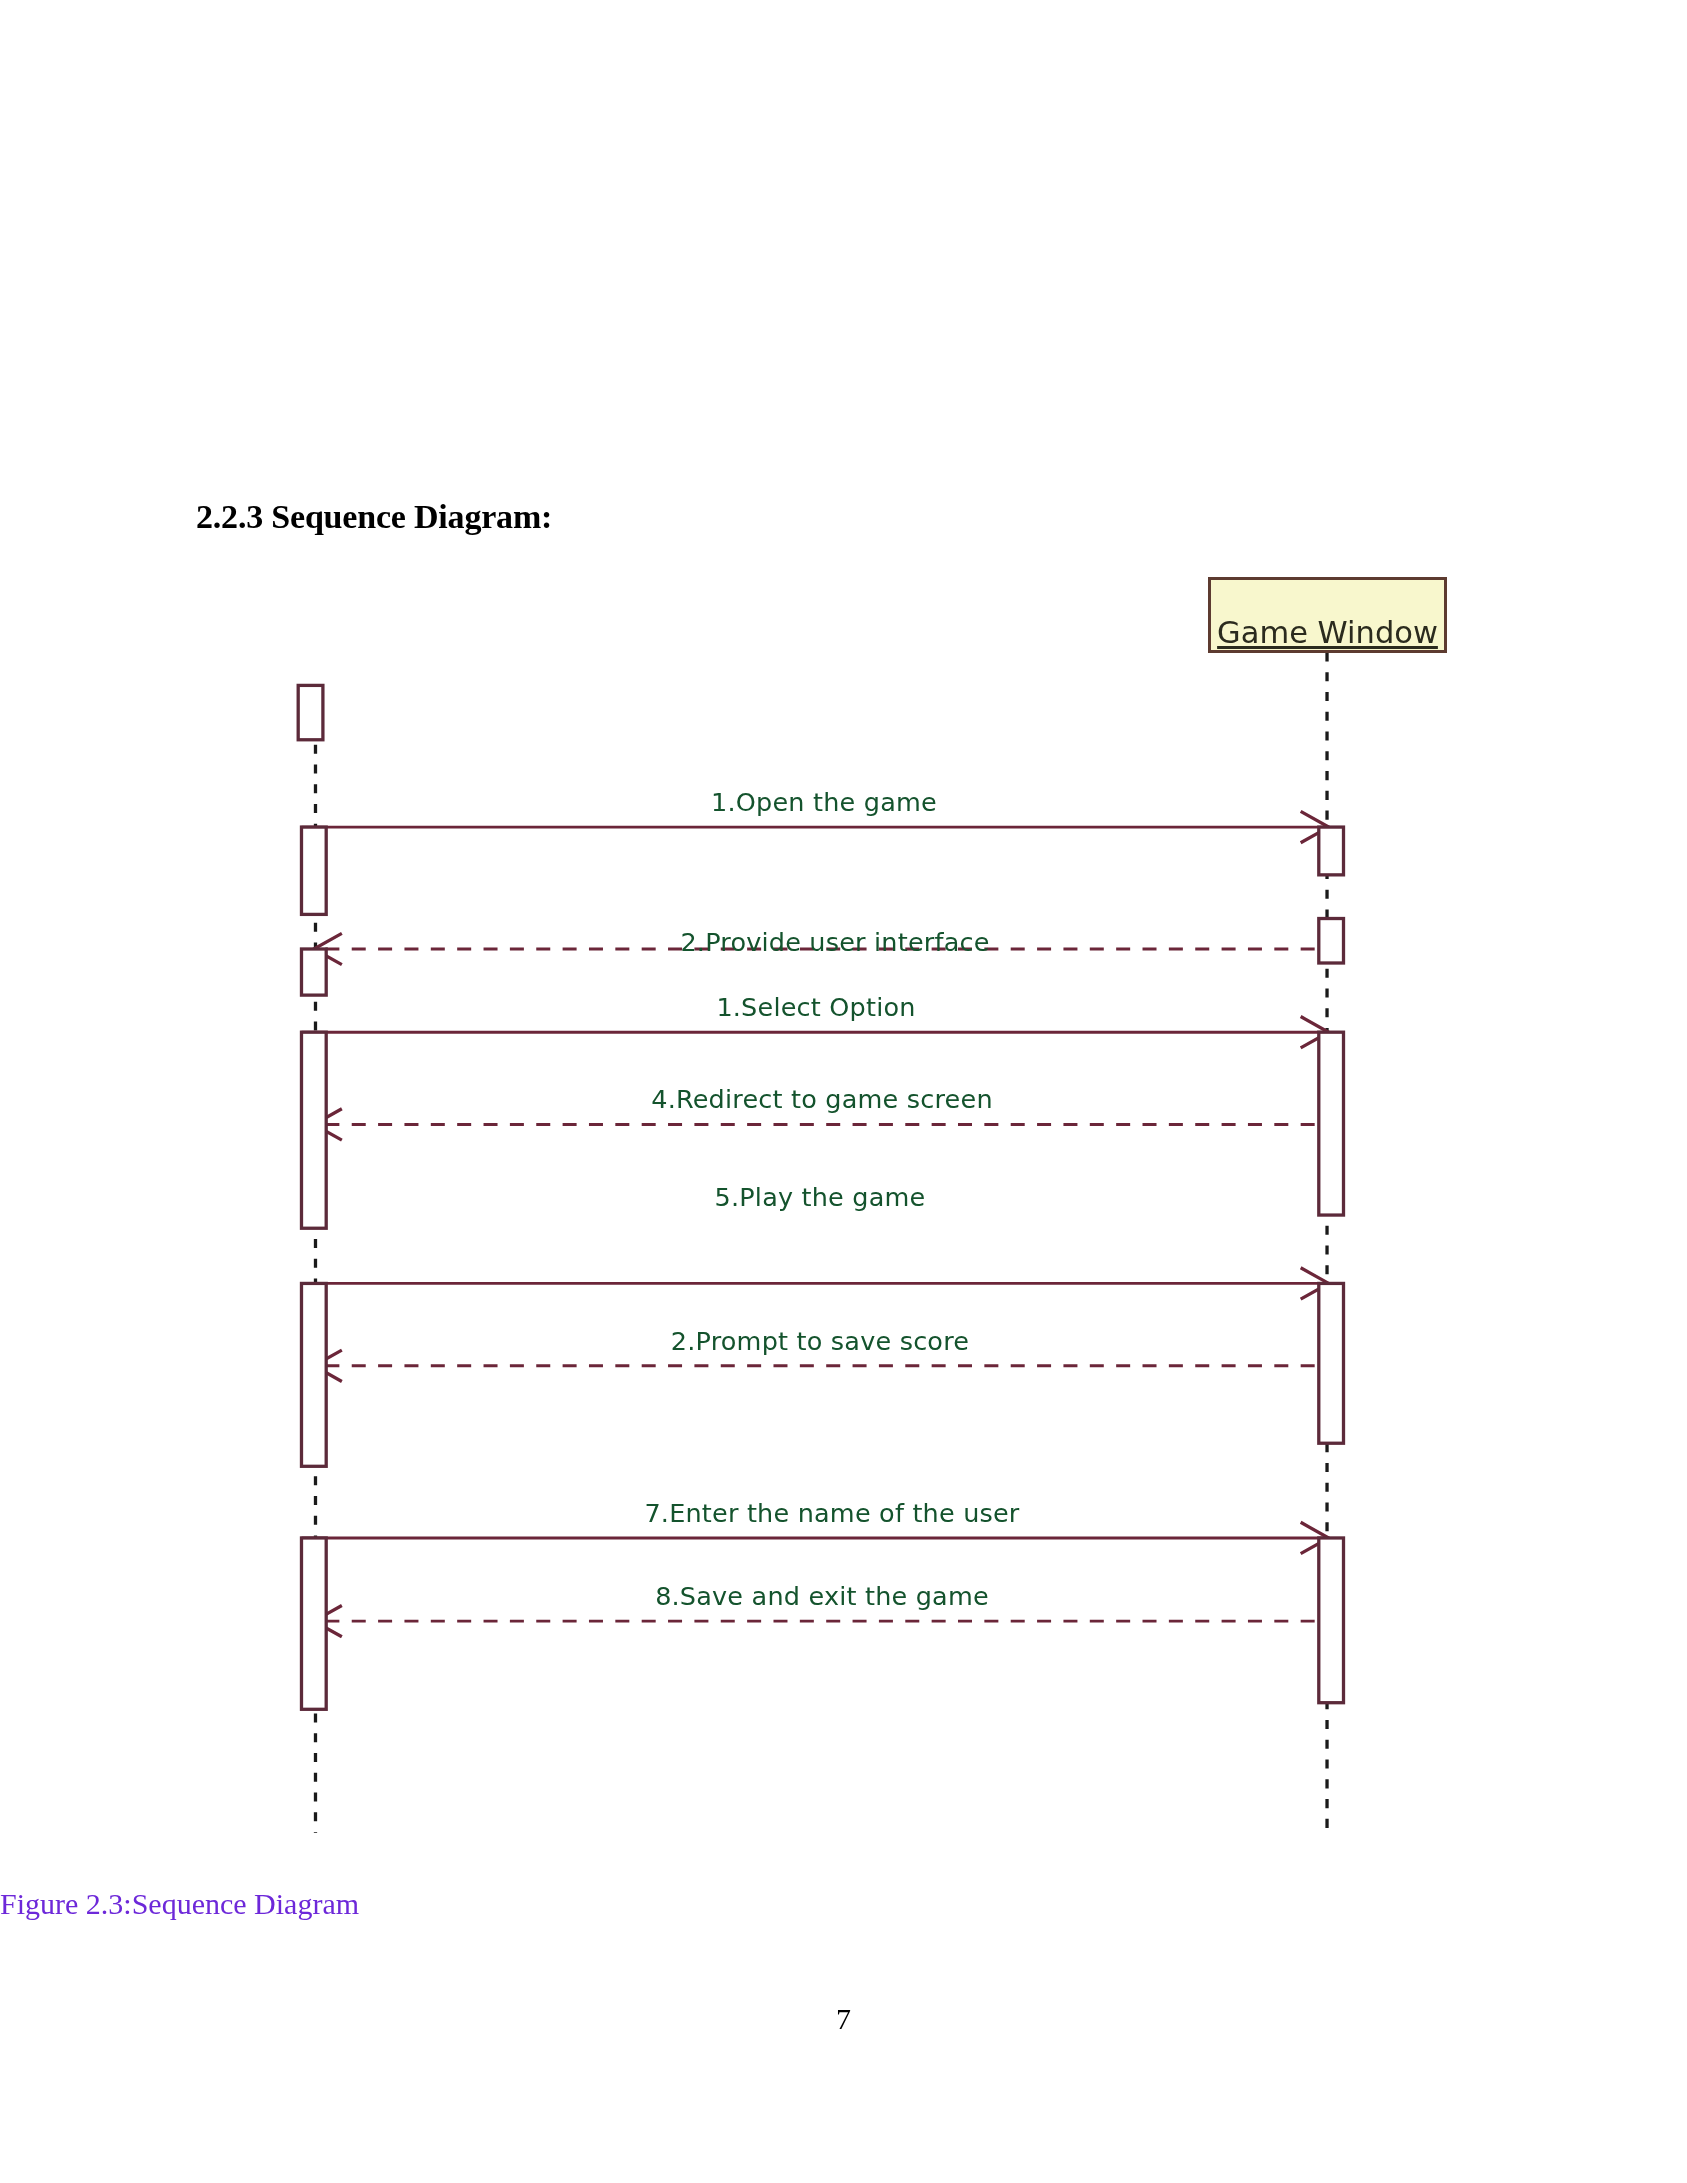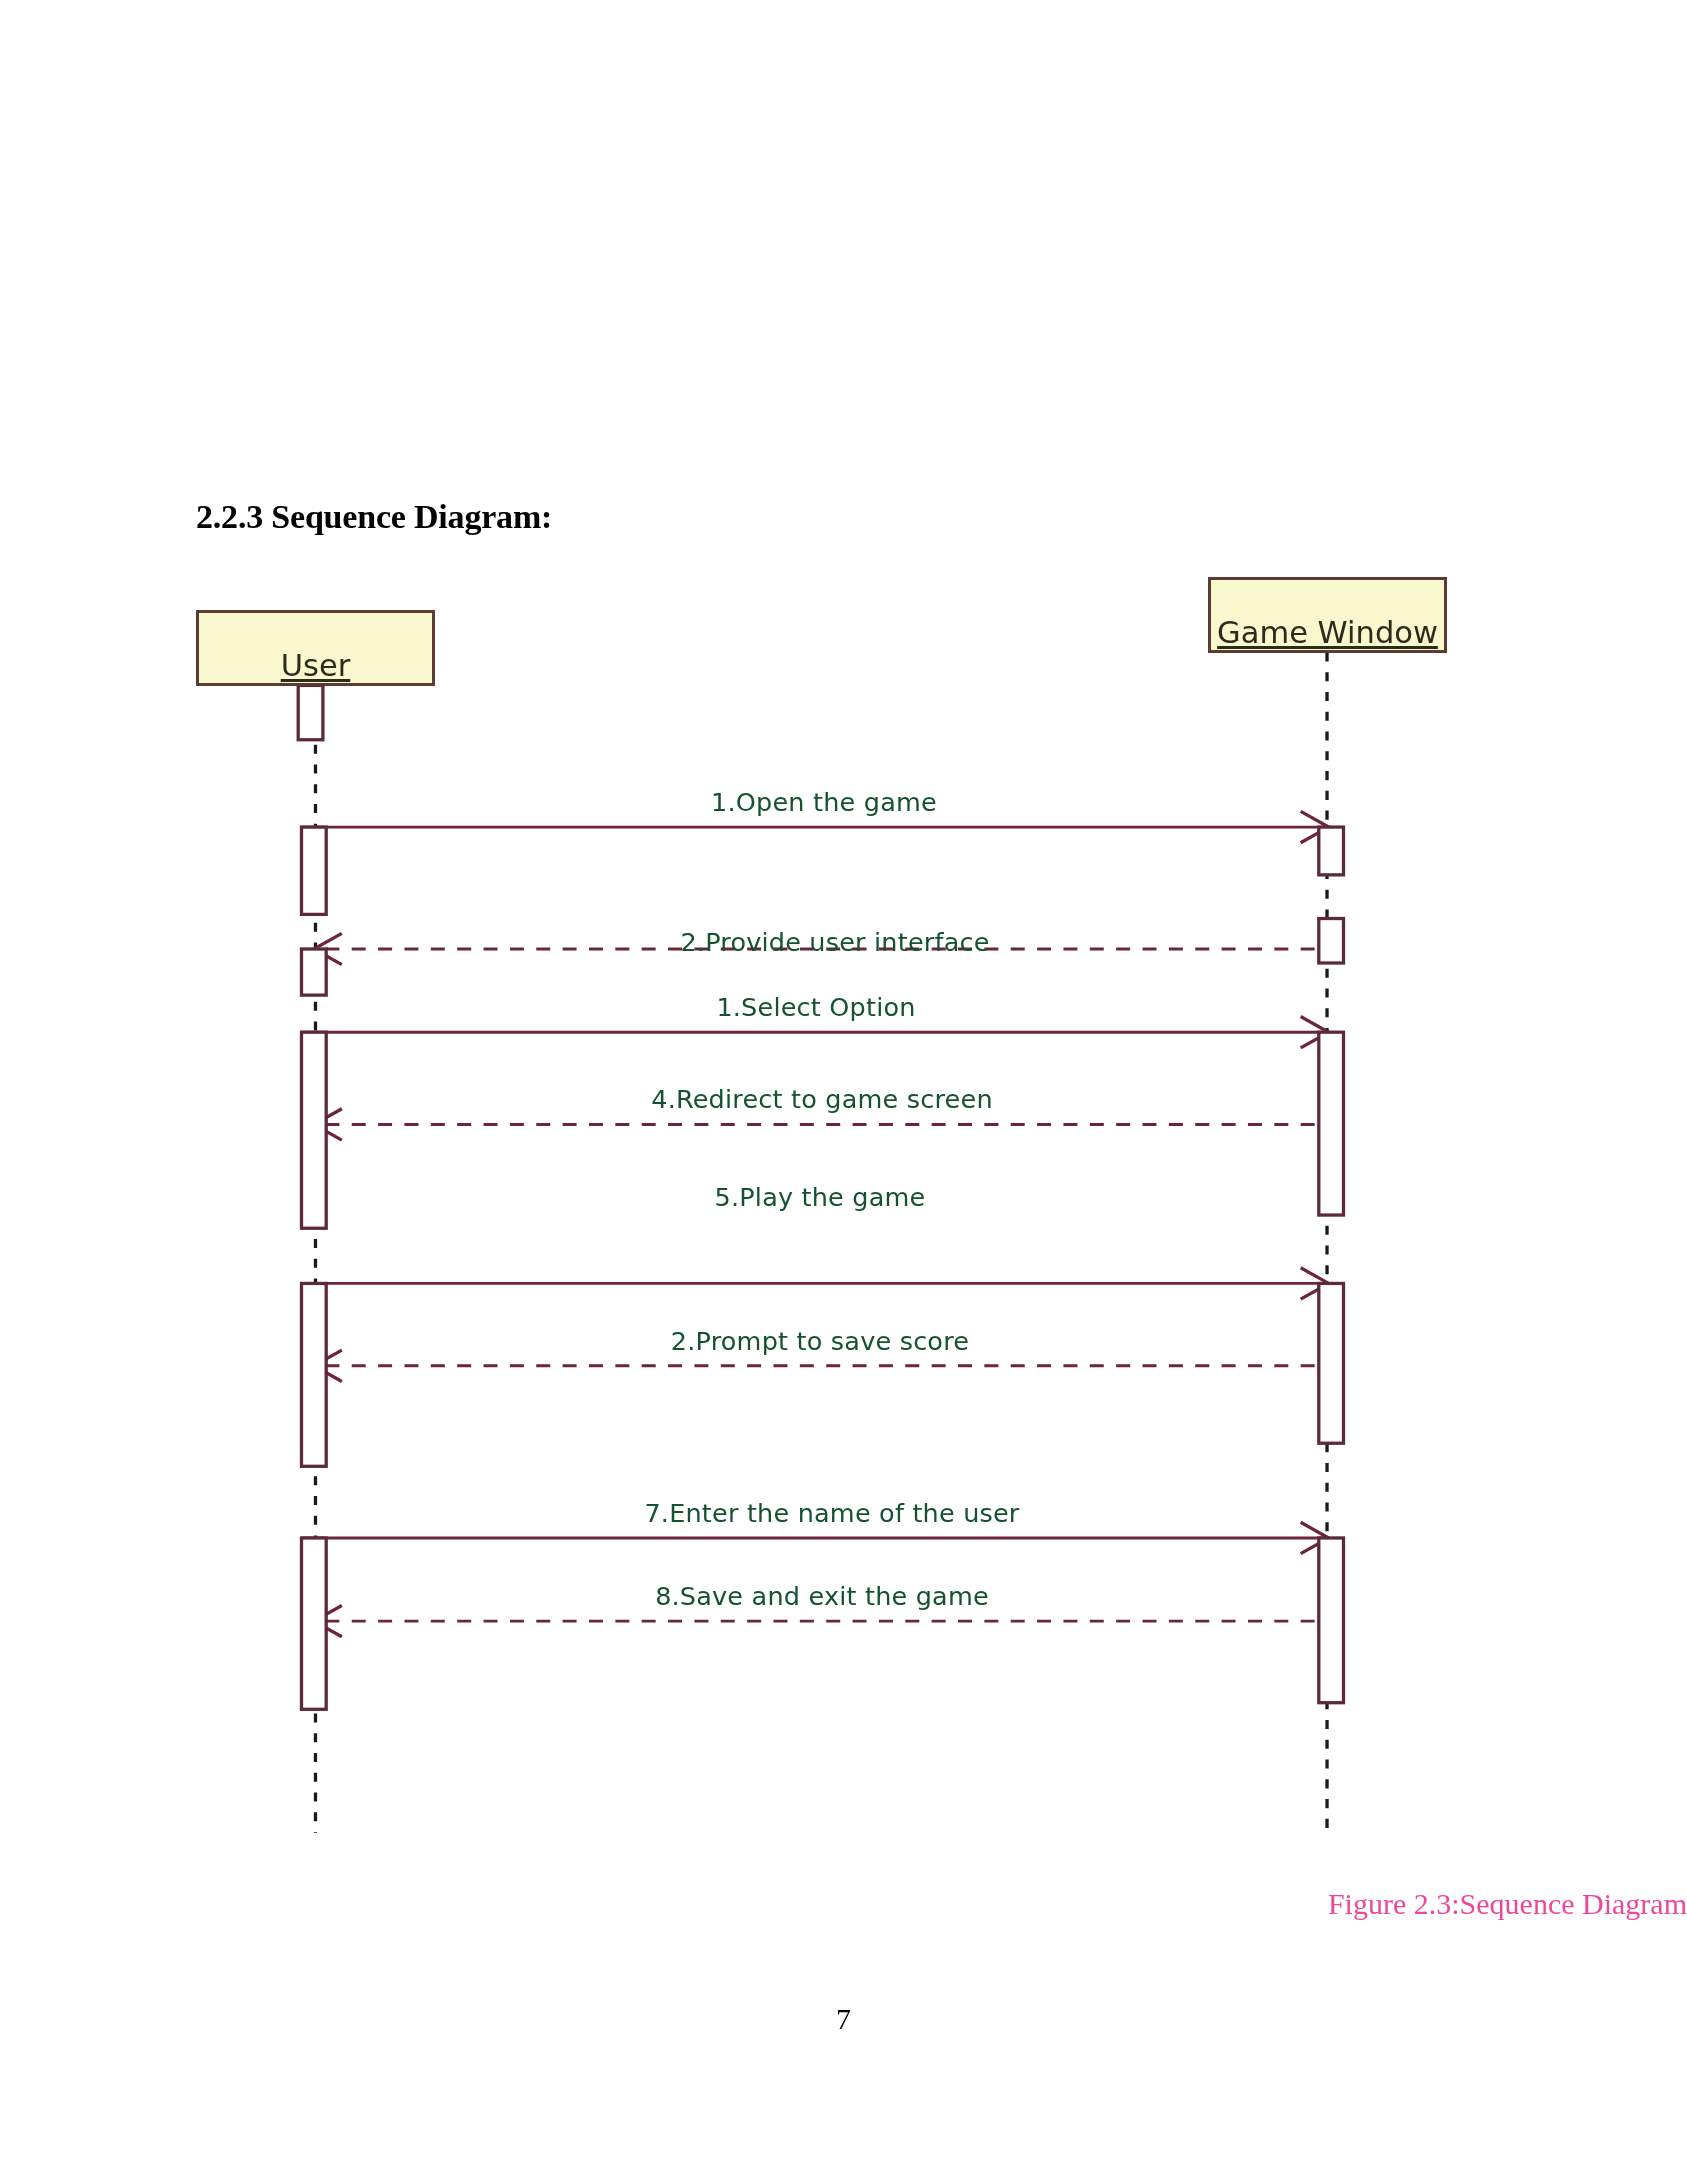--- a/index.html
+++ b/index.html
@@ -91,27 +91,27 @@
     font-size: 25.5px;
     color: #14532d;
     white-space: nowrap;
     transform: translateX(-50%);
     letter-spacing: 0.2px;
   }
 
   
   #figure-caption {
     position: absolute;
-    left: 8px;
+    left: 0;
     right: 0;
     top: 1887px;
-    text-align: right;
+    text-align: left;
     font-family: "Liberation Serif", "DejaVu Serif", serif;
     font-size: 30px;
-    color: #ec4899;
+    color: #6d28d9;
   }
   #page-number {
     position: absolute;
     left: 0;
     right: 0;
     top: 2002px;
     text-align: center;
     font-family: "Liberation Serif", "DejaVu Serif", serif;
     font-size: 30px;
     color: #000000;
@@ -156,23 +156,20 @@
           <rect x="366" y="1558" width="30" height="222" fill="#FFFFFF" stroke="#5C2A3A" stroke-width="4"></rect>
           <rect x="366" y="1867" width="30" height="208" fill="#FFFFFF" stroke="#5C2A3A" stroke-width="4"></rect>
           <rect x="1601" y="1004" width="30" height="58" fill="#FFFFFF" stroke="#5C2A3A" stroke-width="4"></rect>
           <rect x="1601" y="1115" width="30" height="54" fill="#FFFFFF" stroke="#5C2A3A" stroke-width="4"></rect>
           <rect x="1601" y="1253" width="30" height="222" fill="#FFFFFF" stroke="#5C2A3A" stroke-width="4"></rect>
           <rect x="1601" y="1558" width="30" height="194" fill="#FFFFFF" stroke="#5C2A3A" stroke-width="4"></rect>
           <rect x="1601" y="1867" width="30" height="200" fill="#FFFFFF" stroke="#5C2A3A" stroke-width="4"></rect>
         </g>
     </svg>
 
-    <div class="lifeline-head" id="lifeline-head-user">
-      <span class="head-label">User</span>
-    </div>
 
     <div class="lifeline-head" id="lifeline-head-gamewindow">
       <span class="head-label">Game Window</span>
     </div>
 
     <div id="message-labels">
         <div class="message-label" style="left: 824px; top: 787px;">1.Open the game</div>
         <div class="message-label" style="left: 835px; top: 927px;">2.Provide user interface</div>
         <div class="message-label" style="left: 816px; top: 992px;">1.Select Option</div>
         <div class="message-label" style="left: 822px; top: 1084px;">4.Redirect to game screen</div>

